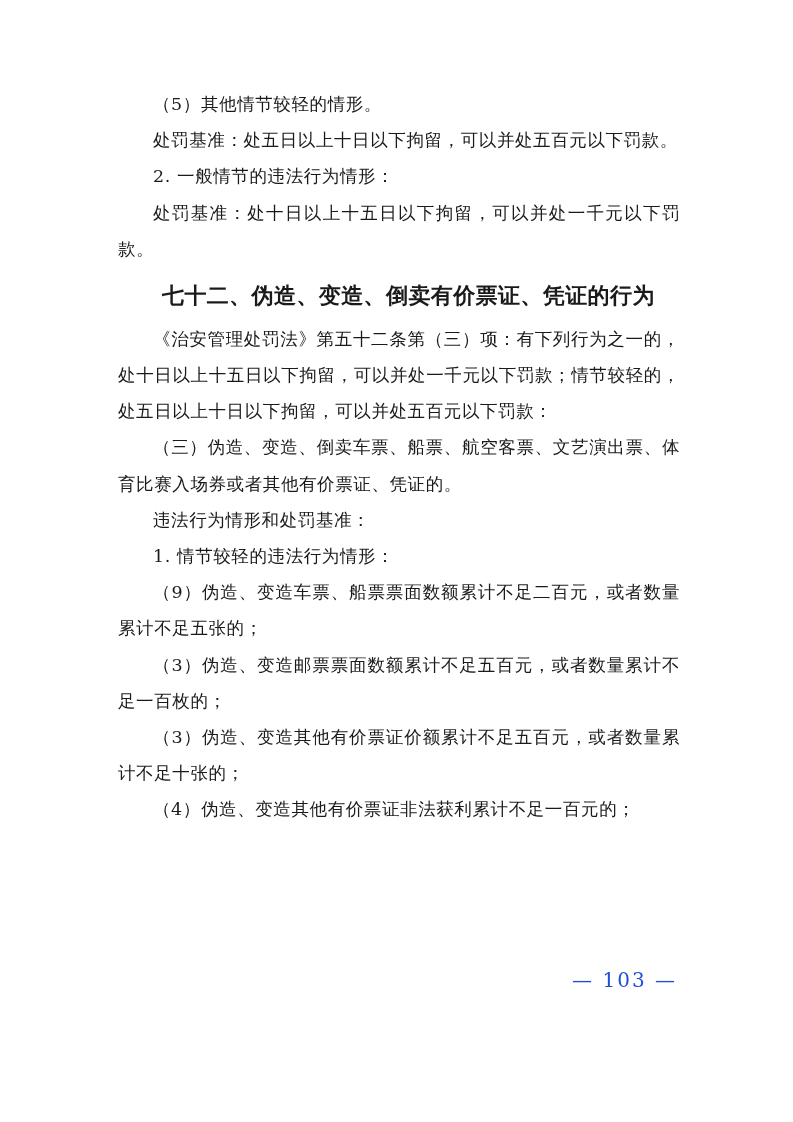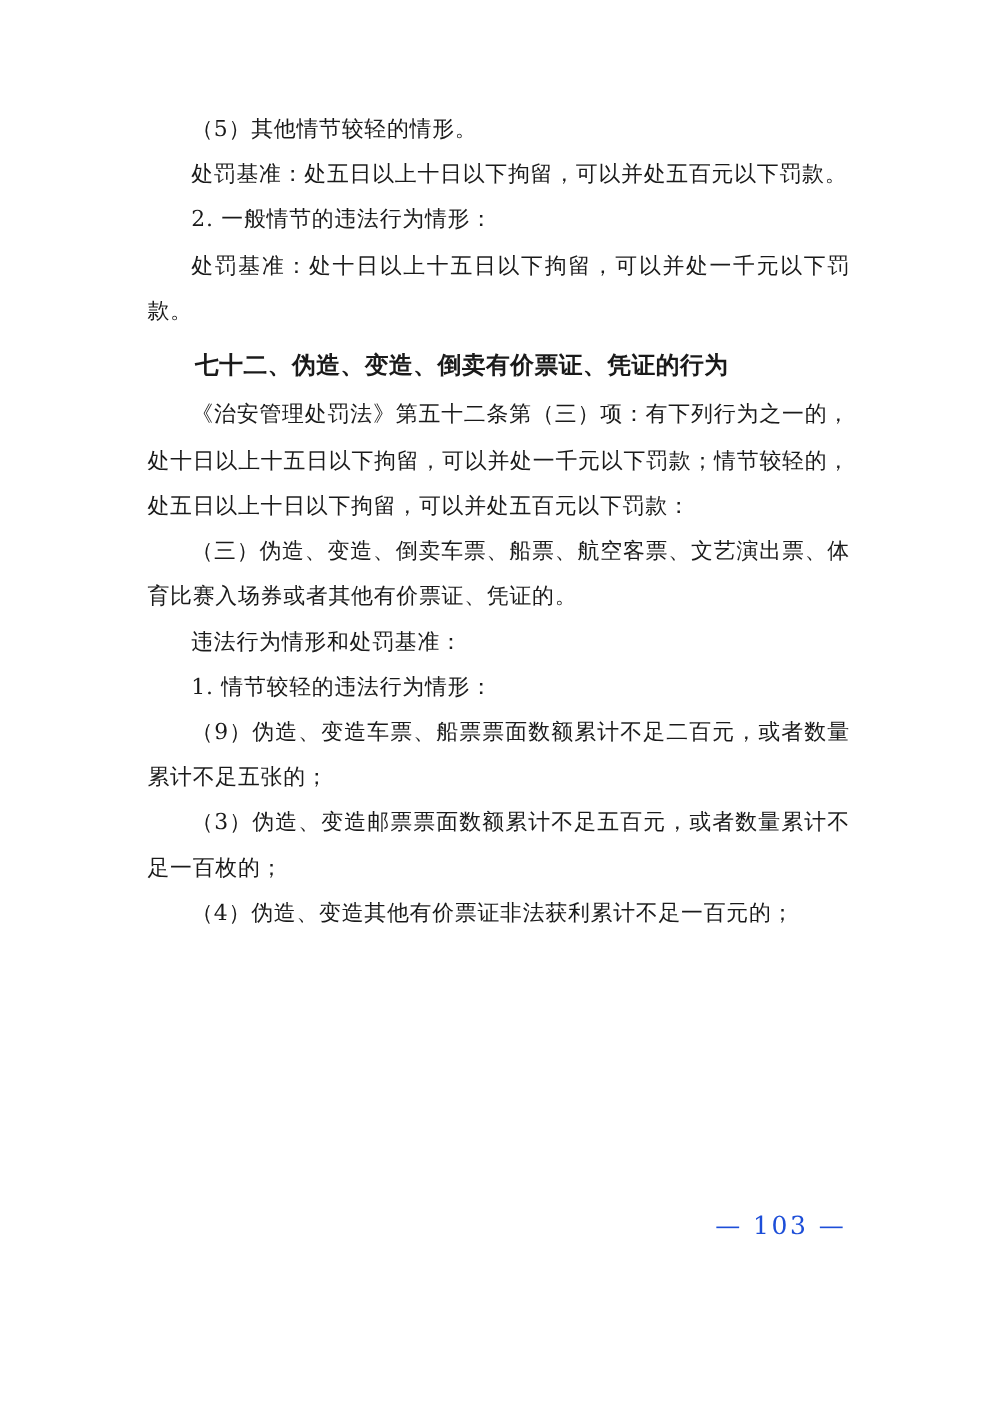--- a/index.html
+++ b/index.html
@@ -39,21 +39,21 @@
     letter-spacing: 0.6px;
     font-family: "DejaVu Serif", "Liberation Serif", serif;
   }
   p.indent {
     text-indent: 2em;
   }
   p.heading {
     text-indent: 2em;
     font-weight: bold;
     font-family: "DejaVu Sans", "Liberation Sans", sans-serif;
-    font-size: 19px;
+    font-size: 22px;
     letter-spacing: 0.4px;
     margin-top: 6px;
     margin-bottom: 2px;
   }
   .folio {
     position: absolute;
     right: 116px;
     top: 968px;
     font-size: 20px;
     letter-spacing: 2px;
@@ -70,16 +70,17 @@
     <p class="indent">处罚基准：处五日以上十日以下拘留，可以并处五百元以下罚款。</p>
     <p class="indent">2. 一般情节的违法行为情形：</p>
     <p class="indent">处罚基准：处十日以上十五日以下拘留，可以并处一千元以下罚款。</p>
     <p class="heading">七十二、伪造、变造、倒卖有价票证、凭证的行为</p>
     <p class="indent">《治安管理处罚法》第五十二条第（三）项：有下列行为之一的，处十日以上十五日以下拘留，可以并处一千元以下罚款；情节较轻的，处五日以上十日以下拘留，可以并处五百元以下罚款：</p>
     <p class="indent">（三）伪造、变造、倒卖车票、船票、航空客票、文艺演出票、体育比赛入场券或者其他有价票证、凭证的。</p>
     <p class="indent">违法行为情形和处罚基准：</p>
     <p class="indent">1. 情节较轻的违法行为情形：</p>
     <p class="indent">（9）伪造、变造车票、船票票面数额累计不足二百元，或者数量累计不足五张的；</p>
     <p class="indent">（3）伪造、变造邮票票面数额累计不足五百元，或者数量累计不足一百枚的；</p>
+    <p class="indent">（3）伪造、变造其他有价票证价额累计不足五百元，或者数量累计不足十张的；</p>
     <p class="indent">（4）伪造、变造其他有价票证非法获利累计不足一百元的；</p>
   </div>
   <div class="folio">— 103 —</div>
 </div>
 
 </body></html>

